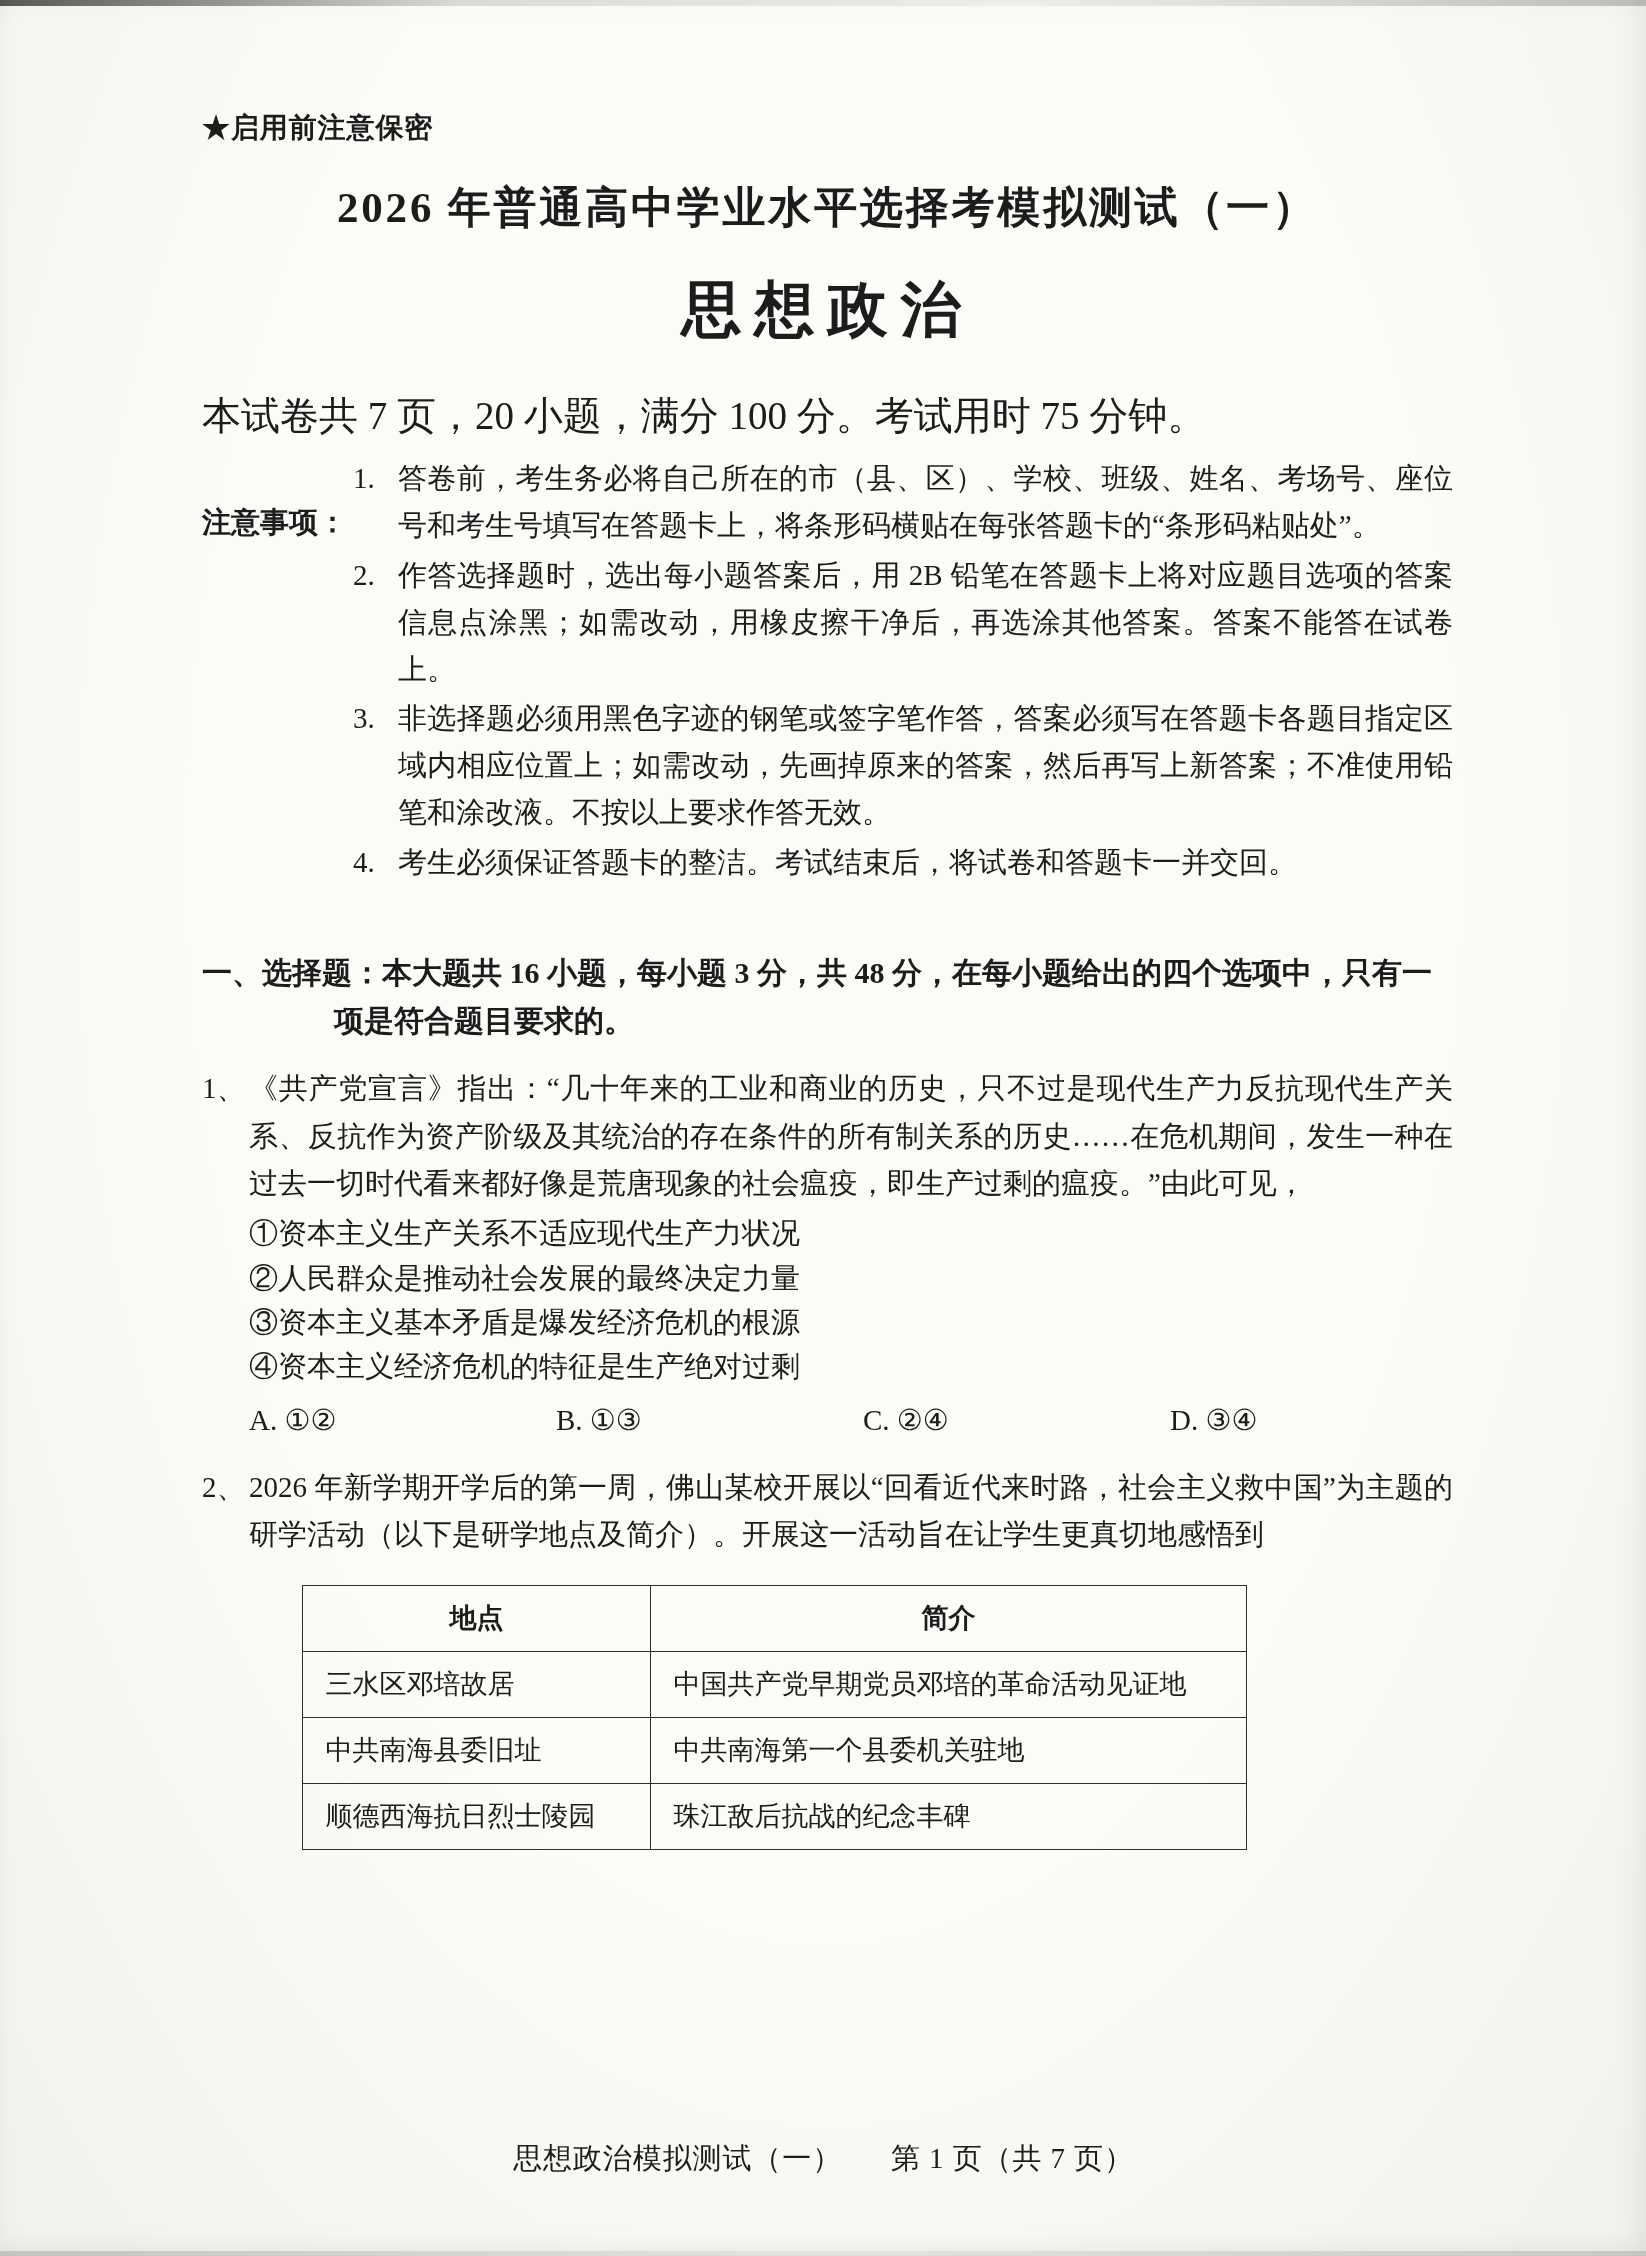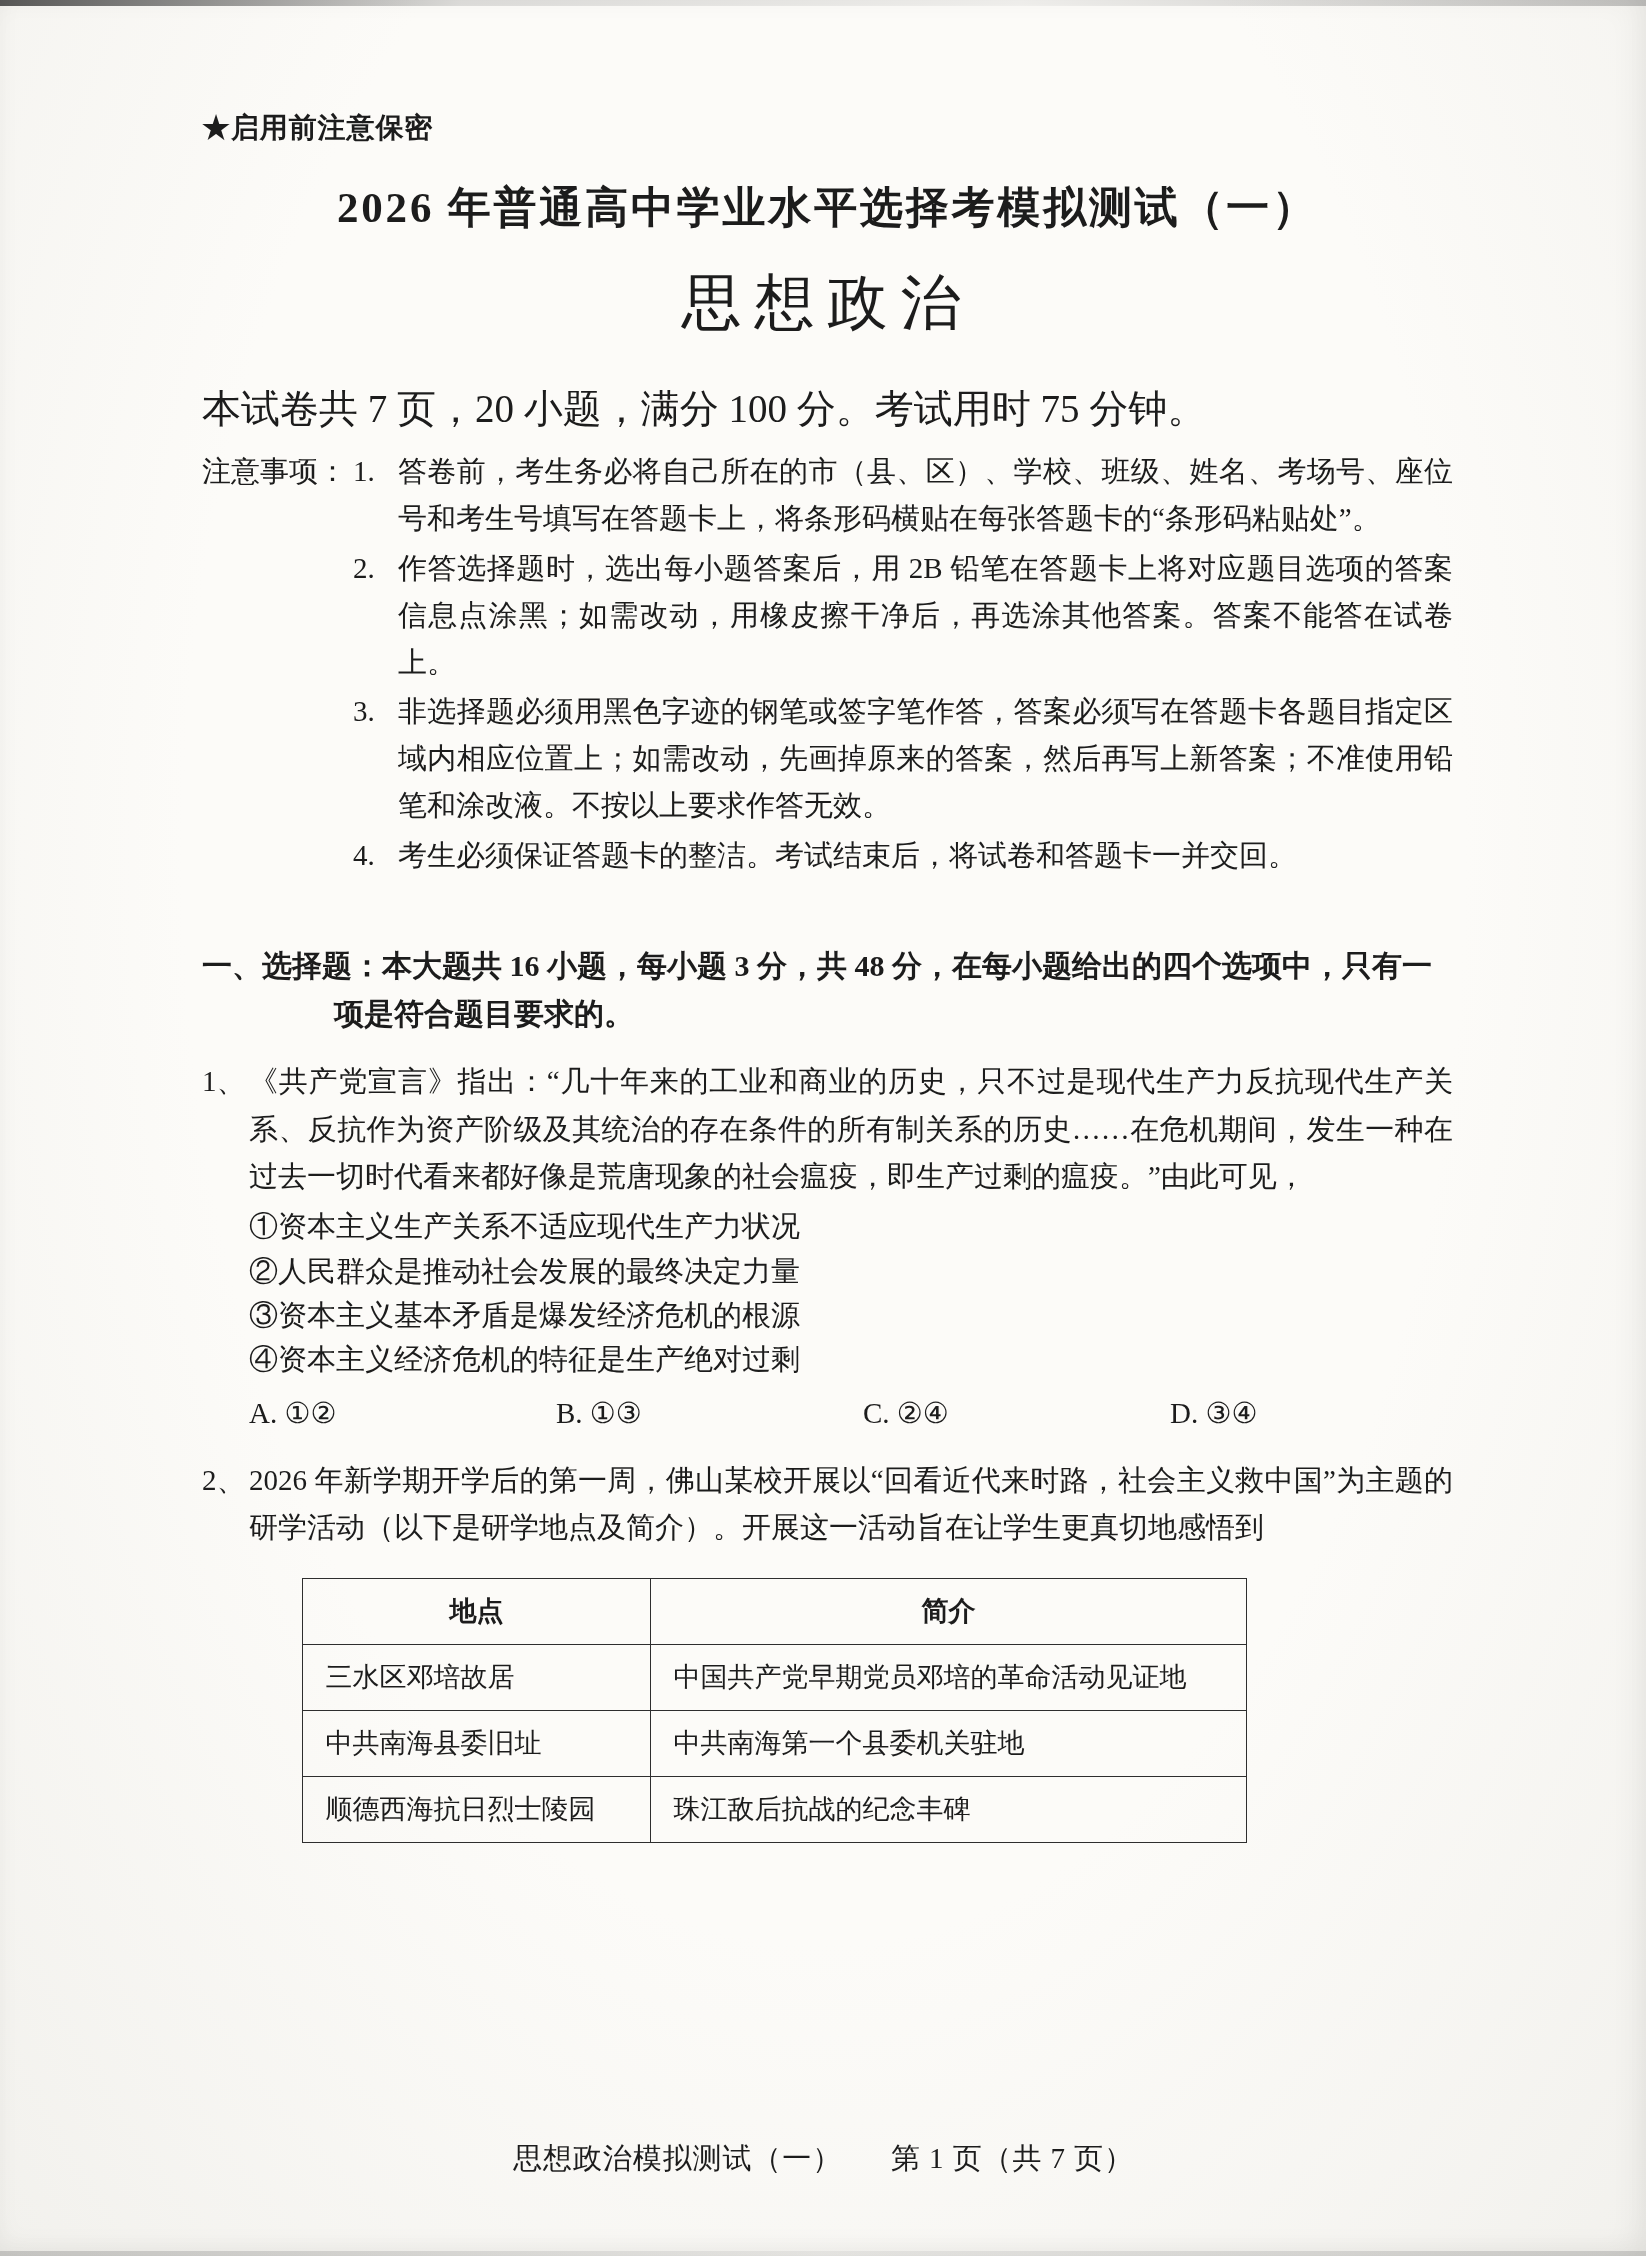--- a/index.html
+++ b/index.html
@@ -28,28 +28,28 @@
   }
   .content { position:relative; padding:109px 194px 0 202px; }
 
   .security-note { font-size:28px; font-weight:bold; letter-spacing:0.9px; }
 
   .exam-title {
     margin-top:32px; text-align:center;
     font-size:43px; font-weight:700; letter-spacing:2.8px;
   }
   .subject-title {
-    margin-top:26px; text-align:center;
+    margin-top:33px; text-align:center;
     font-family:"Liberation Sans","DejaVu Sans",sans-serif;
-    font-size:60px; font-weight:400; letter-spacing:13px;
+    font-size:60px; font-weight:700; letter-spacing:13px;
   }
   .paper-info { margin-top:34px; font-size:39px; line-height:1.6; }
 
   .notice-block { margin-top:7.5px; display:flex; font-size:29px; line-height:1.62; }
-  .notice-label { flex:none; width:151px; font-weight:normal; }
+  .notice-label { flex:none; width:151px; font-weight:bold;margin-top:44px; }
   .notice-items { flex:1; }
   .notice-item { display:flex; margin-bottom:2.8px; }
   .notice-num { flex:none; width:45px; }
   .notice-text { flex:1; text-align:justify; }
 
   .section-header {
     margin-top:60px;
     font-size:30px; font-weight:bold; line-height:1.62;
     padding-left:132px; text-indent:-132px;
   }

